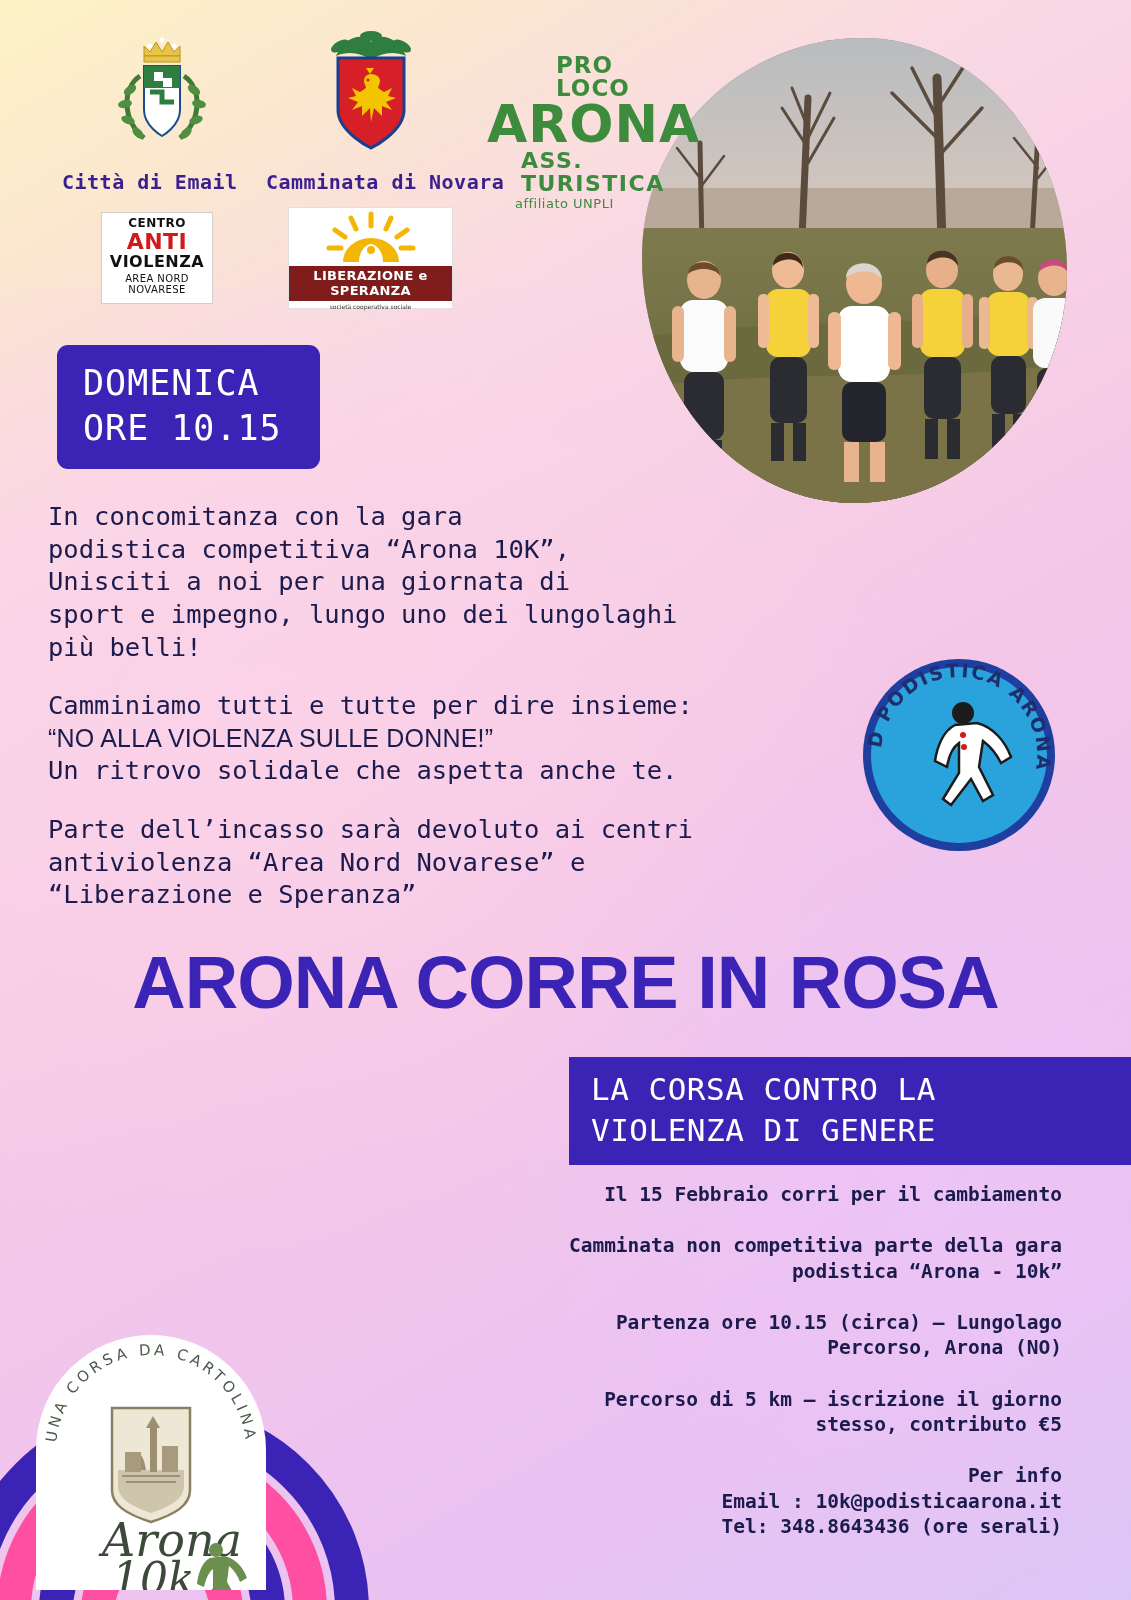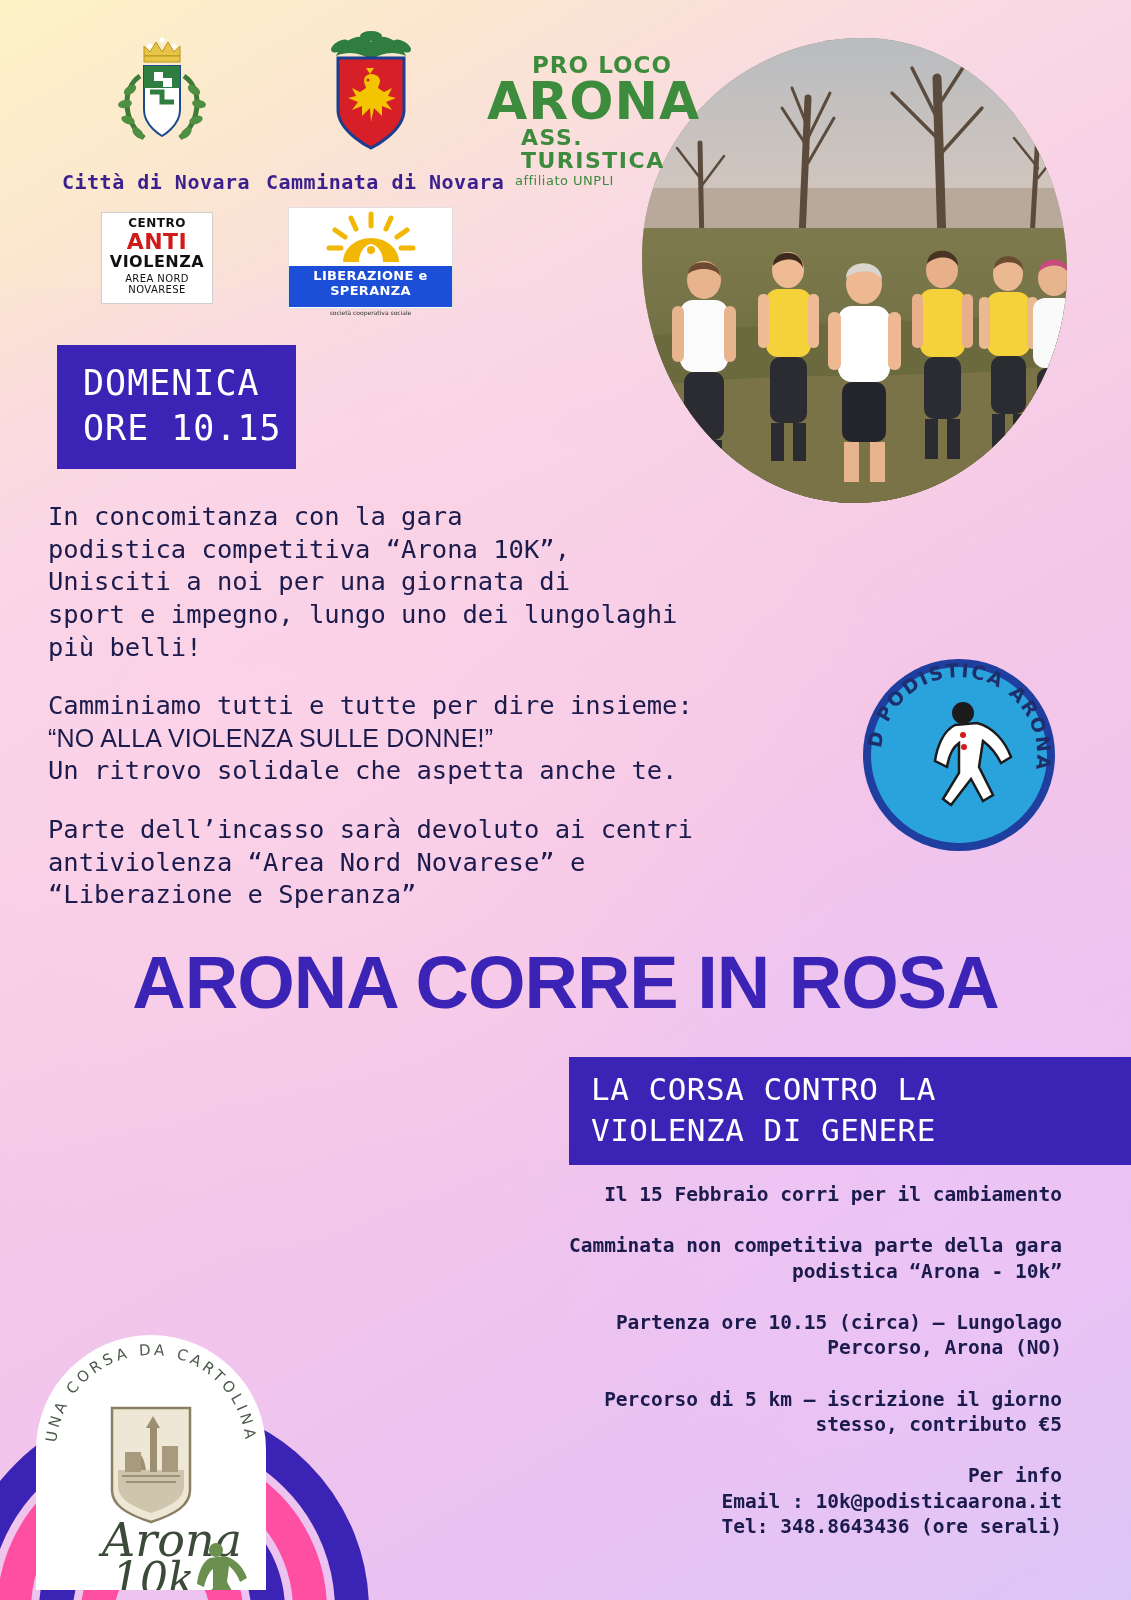--- a/index.html
+++ b/index.html
@@ -84,21 +84,21 @@
     width: 200px;
     height: 112px;
     text-align: left;
   }
   .proloco .pl-top {
     font-family: "DejaVu Sans", sans-serif;
     font-weight: bold;
     font-size: 23px;
     color: #3d8b3d;
     letter-spacing: 1px;
-    margin-left: 45px;
+    margin-left: 69px;
     line-height: 1;
   }
   .proloco .pl-main {
     font-family: "DejaVu Sans", sans-serif;
     font-weight: bold;
     font-size: 52px;
     color: #3d8b3d;
     letter-spacing: 1px;
     line-height: 0.95;
   }
@@ -191,27 +191,27 @@
     border: 1px solid #e0e0e0;
     text-align: center;
     box-sizing: border-box;
     padding-top: 2px;
   }
   .les-sun {
     position: relative;
     height: 56px;
   }
   .les .les-band {
-    background: #1d4ed8;
+    background: #7f1d1d;
     color: #ffffff;
     font-family: "DejaVu Sans", sans-serif;
     font-weight: bold;
     font-size: 13px;
     letter-spacing: 0.3px;
-    padding: 2px 0 9px 0;
+    padding: 2px 0 3px 0;
   }
   .les .les-foot {
     font-family: "DejaVu Sans", sans-serif;
     font-size: 6px;
     color: #333;
     margin-top: 2px;
   }
 
   
   .photo {
@@ -230,23 +230,24 @@
   
   .date-box {
     position: absolute;
     left: 57px;
     top: 345px;
     background: #3b24b5;
     color: #ffffff;
     font-family: "DejaVu Sans Mono", monospace;
     font-size: 35px;
     line-height: 1.28;
-    padding: 16px 14px 18px 26px;
+    padding: 16px 38px 18px 26px;
     z-index: 6;
     letter-spacing: 1px;
+    border-radius: 11px;
   }
   .date-box .d-line { white-space: pre; }
   .date-box .d-line.wide { margin-right: -35px; }
 
   
   .body-text {
     position: absolute;
     left: 48px;
     top: 500px;
     width: 760px;
@@ -405,21 +406,21 @@
 
       <div class="proloco">
         <div class="pl-top">PRO LOCO</div>
         <div class="pl-main">ARONA</div>
         <div class="pl-sub">ASS. TURISTICA</div>
         <div class="pl-affil">affiliato UNPLI</div>
       </div>
     </div>
 
     <div class="logo-captions">
-      <div class="cap cap-arona">Città di Novara</div>
+      <div class="cap cap-arona">Città di Email</div>
       <div class="cap cap-novara">Camminata di Novara</div>
     </div>
 
     <div class="logo-row-2">
 
       <div class="cav">
         <div class="c1">CENTRO</div>
         <div class="c2">ANTI</div>
         <div class="c3">VIOLENZA</div>
         <div class="c4">AREA NORD NOVARESE</div>

